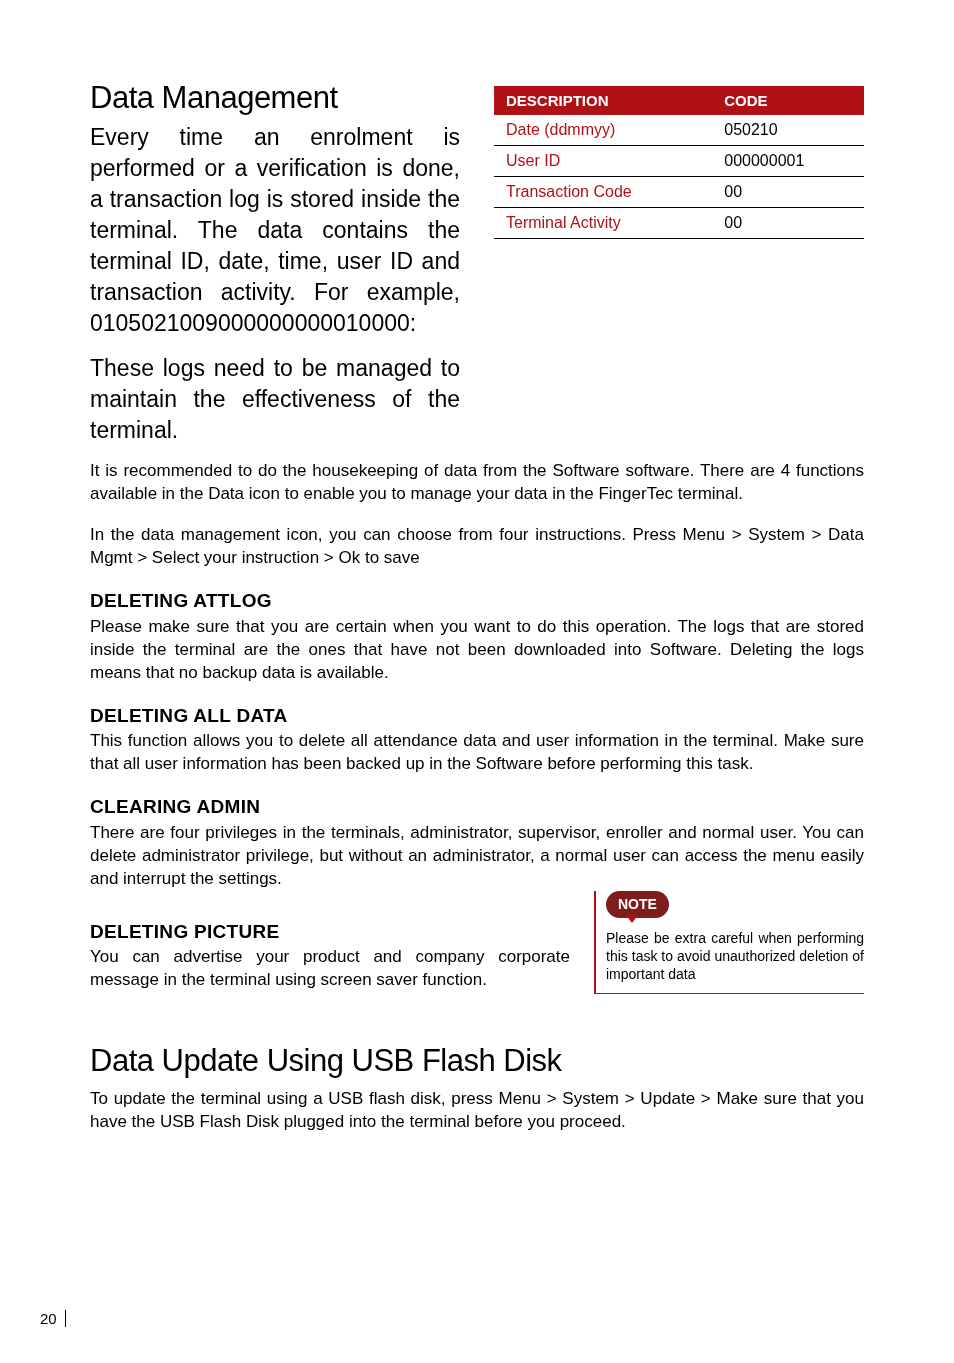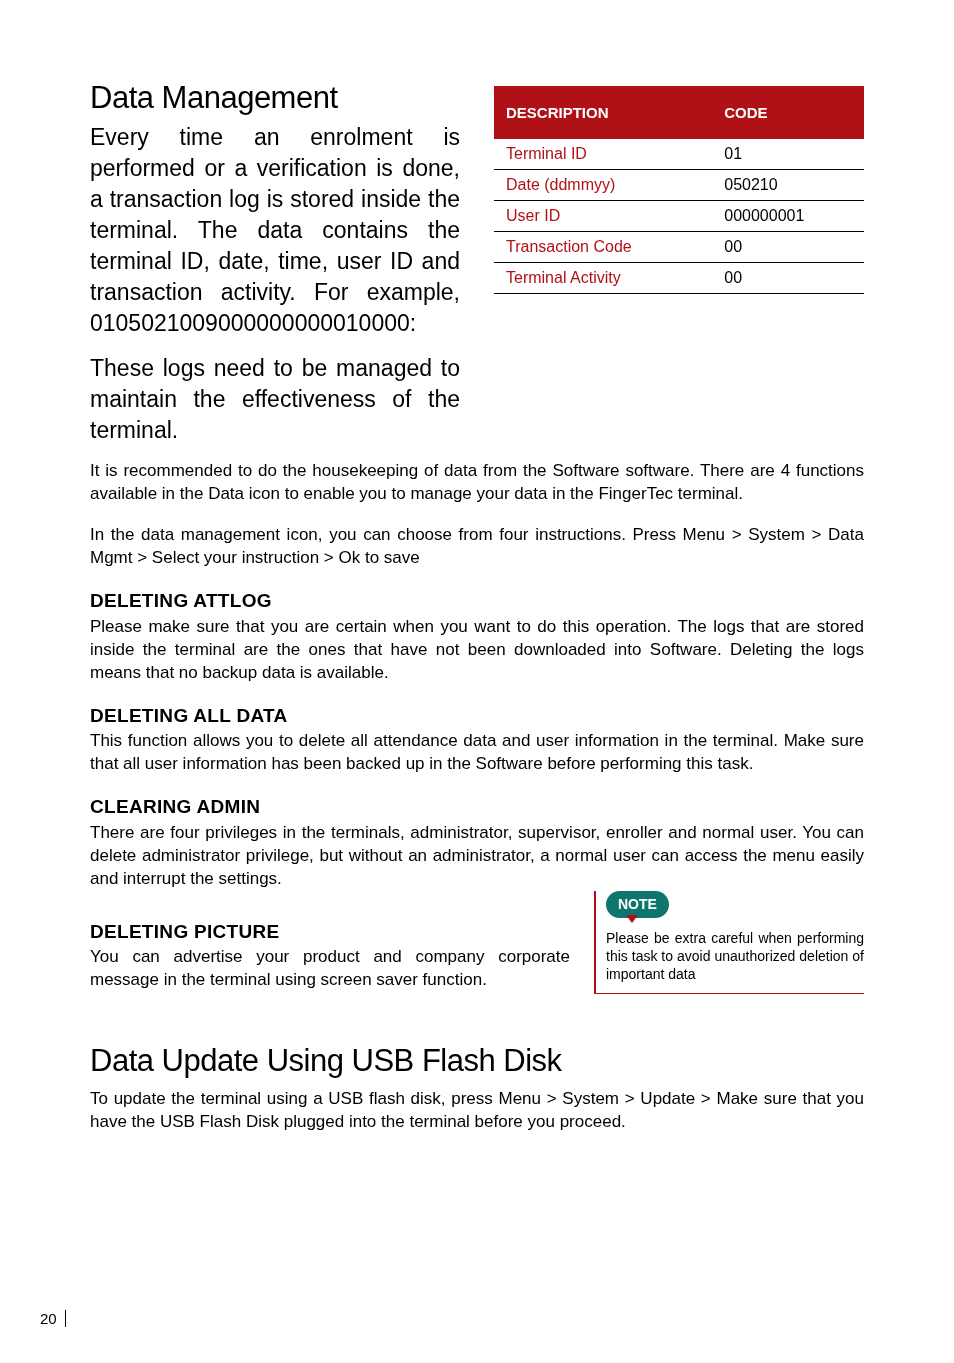--- a/index.html
+++ b/index.html
@@ -35,21 +35,21 @@
   table {
     width: 100%;
     border-collapse: collapse;
     font-size: 16px;
   }
   thead th {
     background: #b01116;
     color: #fff;
     font-weight: 700;
     text-align: left;
-    padding: 18px 12px;
+    padding: 6px 12px;
     font-size: 15px;
   }
   tbody td {
     padding: 6px 12px;
     border-bottom: 1px solid #000;
   }
   tbody td:first-child { color: #b01116; }
   .full {
     clear: both;
     font-size: 17px;
@@ -78,21 +78,21 @@
   }
   .note-box {
     width: 270px;
     border-left: 2px solid #b01116;
     border-bottom: 1px solid #b01116;
     padding: 0 0 10px 10px;
     margin-top: -18px;
   }
   .note-label-wrap { position: relative; height: 34px; }
   .note-label {
-    background: #0f766e;
+    background: #7f1d1d;
     color: #fff;
     font-weight: 700;
     font-size: 14px;
     padding: 4px 12px;
     border-radius: 14px;
     display: inline-block;
   }
   .note-tail {
     width: 0; height: 0;
     border-left: 6px solid transparent;
@@ -128,24 +128,20 @@
 
   <div class="table-wrap">
     <table>
       <thead>
         <tr>
           <th>DESCRIPTION</th>
           <th>CODE</th>
         </tr>
       </thead>
       <tbody>
-        <tr>
-            <td>Terminal ID</td>
-            <td>01</td>
-          </tr>
         <tr>
             <td>Date (ddmmyy)</td>
             <td>050210</td>
           </tr>
         <tr>
             <td>User ID</td>
             <td>000000001</td>
           </tr>
         <tr>
             <td>Transaction Code</td>

